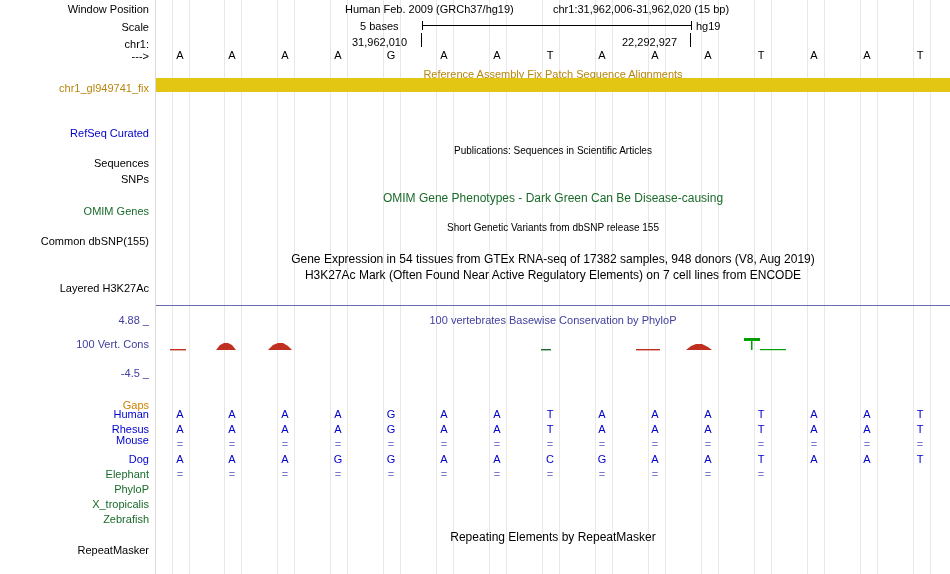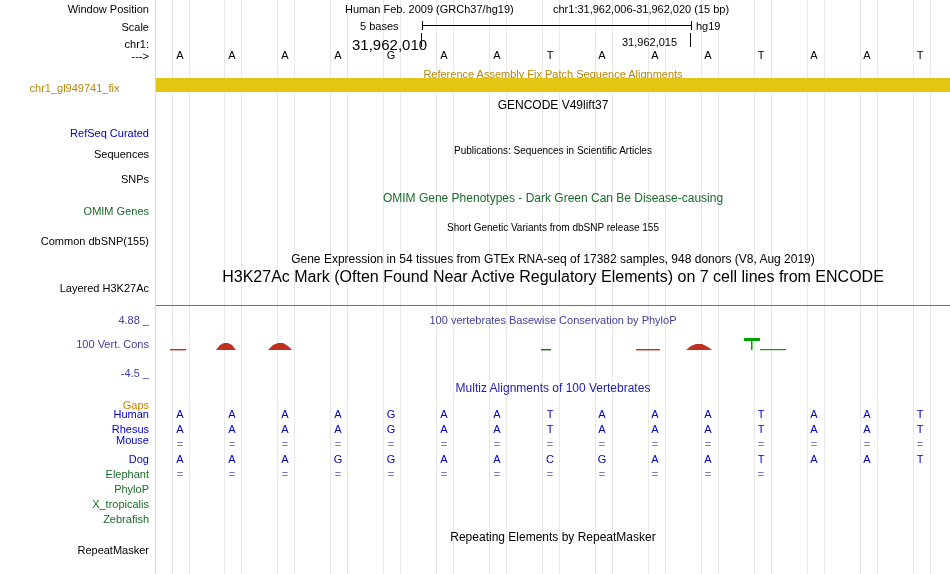--- a/index.html
+++ b/index.html
@@ -171,23 +171,23 @@
   <div class="lbl-col" style="top:21px">Scale</div>
   <div style="position:absolute; left:360px; top:20px; font-size:11px; white-space:nowrap;">5 bases</div>
   <div class="scalebar" style="left:422px; top:21px; width:270px;">
     <div class="line"></div>
     <div class="tickL" style="left:0"></div>
     <div class="tickR" style="right:0"></div>
   </div>
   <div style="position:absolute; left:696px; top:20px; font-size:11px;">hg19</div>
 
   <div class="lbl-col" style="top:38px">chr1:</div>
-  <div style="position:absolute; left:352px; top:36px; font-size:15px;text-align:right;">31,962,010</div>
+  <div style="position:absolute; left:352px; top:36px; font-size:11px;text-align:right;">31,962,010</div>
   <div class="ruler-tick" style="left:421px; top:33px; height:14px; background:#000;"></div>
-  <div style="position:absolute; left:622px; top:36px; font-size:11px;">31,962,015</div>
+  <div style="position:absolute; left:622px; top:36px; font-size:11px;">22,292,927</div>
   <div class="ruler-tick" style="left:690px; top:33px; height:14px; background:#000;"></div>
 
   <div class="lbl-col" style="top:50px; color:#000;">---&gt;</div>
   <div class="row-base" id="ruler-bases" style="top:49px">
       <div class="base" style="left: 24px;">A</div>
       <div class="base" style="left: 76px;">A</div>
       <div class="base" style="left: 129px;">A</div>
       <div class="base" style="left: 182px;">A</div>
       <div class="base" style="left: 235px;">G</div>
       <div class="base" style="left: 288px;">A</div>
@@ -196,39 +196,38 @@
       <div class="base" style="left: 446px;">A</div>
       <div class="base" style="left: 499px;">A</div>
       <div class="base" style="left: 552px;">A</div>
       <div class="base" style="left: 605px;">T</div>
       <div class="base" style="left: 658px;">A</div>
       <div class="base" style="left: 711px;">A</div>
       <div class="base" style="left: 764px;">T</div>
     </div>
 
   <div class="track-title" style="top:68px; color:#b8860b;">Reference Assembly Fix Patch Sequence Alignments</div>
-  <div class="lbl-col" style="top:82px; color:#b8860b;text-align:center;">chr1_gl949741_fix</div>
+  <div class="lbl-col" style="top:82px; color:#b8860b;">chr1_gl949741_fix</div>
   <div class="yellowbar" style="top:78px;"></div>
 
-  <div class="track-title" style="top:98px; font-size:12px;">GENCODE V49lift37</div>
 
   <div class="lbl-col" style="top:127px; color:#0000cc;">RefSeq Curated</div>
 
   <div class="track-title" style="top:145px; font-size:10px;">Publications: Sequences in Scientific Articles</div>
-  <div class="lbl-col" style="top:148px;">Sequences</div>
+  <div class="lbl-col" style="top:157px;">Sequences</div>
   <div class="lbl-col" style="top:173px;">SNPs</div>
 
   <div class="track-title" style="top:191px; color:#1a6b2a; font-size:12px;">OMIM Gene Phenotypes - Dark Green Can Be Disease-causing</div>
   <div class="lbl-col" style="top:205px; color:#1a6b2a;">OMIM Genes</div>
 
   <div class="track-title" style="top:222px; font-size:10px;">Short Genetic Variants from dbSNP release 155</div>
   <div class="lbl-col" style="top:235px;">Common dbSNP(155)</div>
 
   <div class="track-title" style="top:252px; font-size:12px;">Gene Expression in 54 tissues from GTEx RNA-seq of 17382 samples, 948 donors (V8, Aug 2019)</div>
-  <div class="track-title" style="top:268px; font-size:16px;">H3K27Ac Mark (Often Found Near Active Regulatory Elements) on 7 cell lines from ENCODE</div>
+  <div class="track-title" style="top:268px; font-size:12px;">H3K27Ac Mark (Often Found Near Active Regulatory Elements) on 7 cell lines from ENCODE</div>
   <div class="lbl-col" style="top:282px;">Layered H3K27Ac</div>
 
   <div class="hline" style="left:156px; width:794px; top:305px; background:#6a6ab0;"></div>
   <div class="track-title" style="top:314px; color:#4040a0;">100 vertebrates Basewise Conservation by PhyloP</div>
   <div class="lbl-col" style="top:314px; color:#4040a0;padding-left:12px;">4.88 _</div>
   <div class="lbl-col" style="top:338px; color:#4040a0;">100 Vert. Cons</div>
   <div class="lbl-col" style="top:367px; color:#4040a0;">-4.5 _</div>
 
   <div class="cons-plot" style="top:312px; height:64px;">
     <svg width="794" height="64" viewBox="0 0 794 64">
@@ -239,21 +238,20 @@
       <path d="M 112 38 L 117 33 L 122 31 L 127 31 L 132 34 L 136 38 Z" fill="#c03020"></path>
       <rect x="385" y="37" width="10" height="1.4" fill="#1a6b2a"></rect>
       <rect x="480" y="37" width="24" height="1.4" fill="#c03020"></rect>
       <path d="M 530 38 L 535 34 L 540 32 L 546 32 L 552 35 L 556 38 Z" fill="#c03020"></path>
       <rect x="588" y="26" width="16" height="3" fill="#00a000"></rect>
       <rect x="595" y="26" width="1.5" height="12" fill="#00a000"></rect>
       <rect x="604" y="37" width="26" height="1.2" fill="#00a000"></rect>
     </svg>
   </div>
 
-  <div class="track-title" style="top:381px; color:#2222aa; font-size:12px;">Multiz Alignments of 100 Vertebrates</div>
   <div class="lbl-col" style="top:382px; color:#d08000;margin-top:17px;">Gaps</div>
 
   <div id="species-container">
       <div class="lbl-col" style="top: 408px; color: rgb(0, 0, 204);">Human</div>
       <div class="row-base" style="top: 408px;">
         <div class="base" style="left: 24px; color: rgb(0, 0, 204);">A</div>
         <div class="base" style="left: 76px; color: rgb(0, 0, 204);">A</div>
         <div class="base" style="left: 129px; color: rgb(0, 0, 204);">A</div>
         <div class="base" style="left: 182px; color: rgb(0, 0, 204);">A</div>
         <div class="base" style="left: 235px; color: rgb(0, 0, 204);">G</div>

